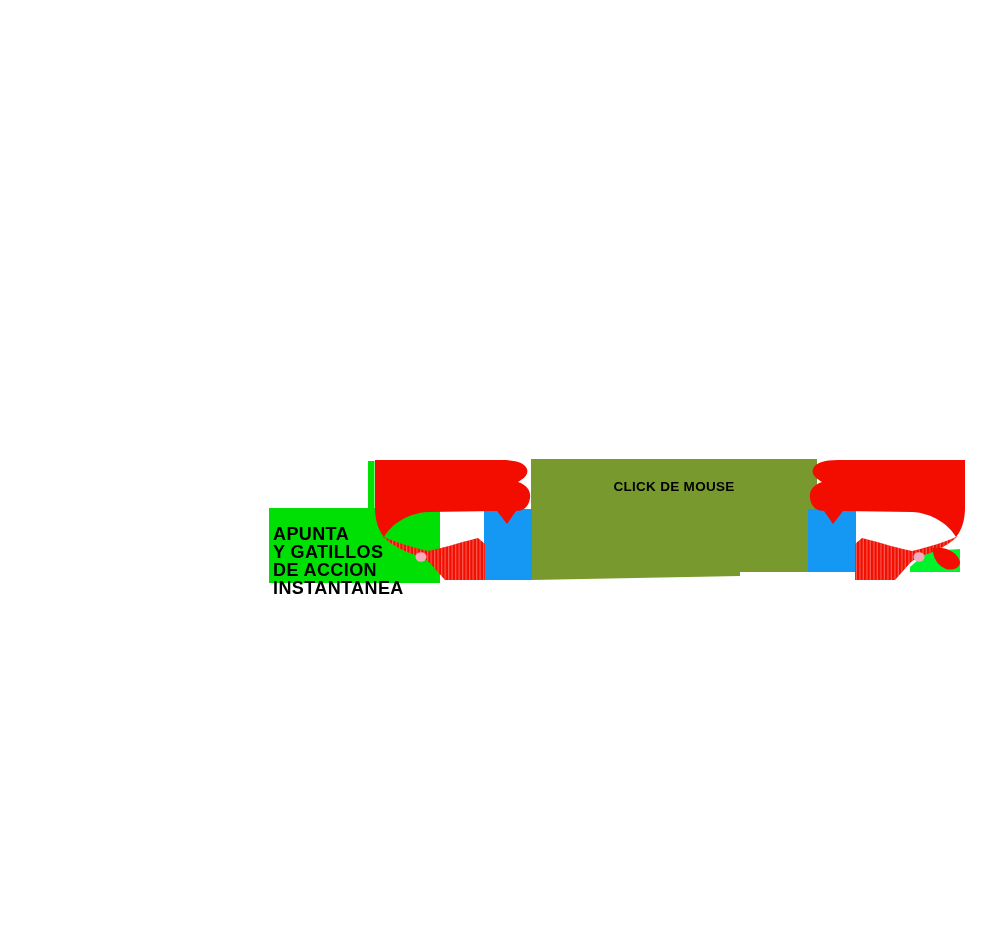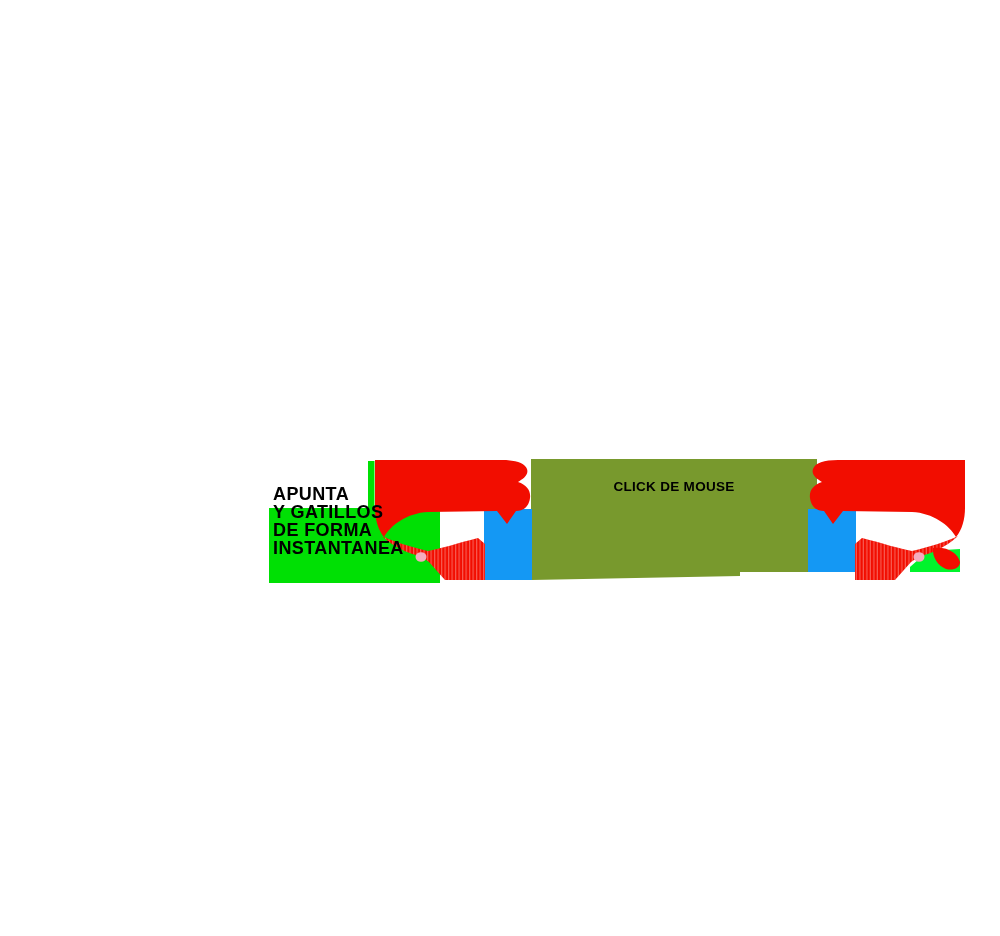--- a/index.html
+++ b/index.html
@@ -19,21 +19,21 @@
     position: absolute;
     left: 0;
     top: 0;
     width: 1000px;
     height: 936px;
     display: block;
   }
   .caption {
     position: absolute;
     left: 269px;
-    top: 482px;
+    top: 522px;
     width: 164px;
     height: 77px;
     box-sizing: border-box;
     padding: 3px 0 0 4px;
     color: var(--text, #000);
     font-size: 18px;
     font-weight: bold;
     line-height: 18px;
     letter-spacing: 0.4px;
     white-space: nowrap;
@@ -93,21 +93,21 @@
     <use href="#handL"></use>
 
     <use href="#handL" transform="translate(1340,0) scale(-1,1)"></use>
 
     <path style="fill:var(--red)" d="M933,548 C947,546 958,553 960,562 C960,568 953,571 946,569 C938,566 932,557 933,548 Z"></path>
   </svg>
 
   <div class="caption">
     <div class="cap-line">APUNTA</div>
     <div class="cap-line">Y GATILLOS</div>
-    <div class="cap-line">DE FORMA</div>
+    <div class="cap-line">DE ACCION</div>
     <div class="cap-line">INSTANTANEA</div>
   </div>
 
   <div class="banner-text">
     <div>CLICK DE MOUSE</div>
   </div>
 
 </div>
 
 </body></html>

